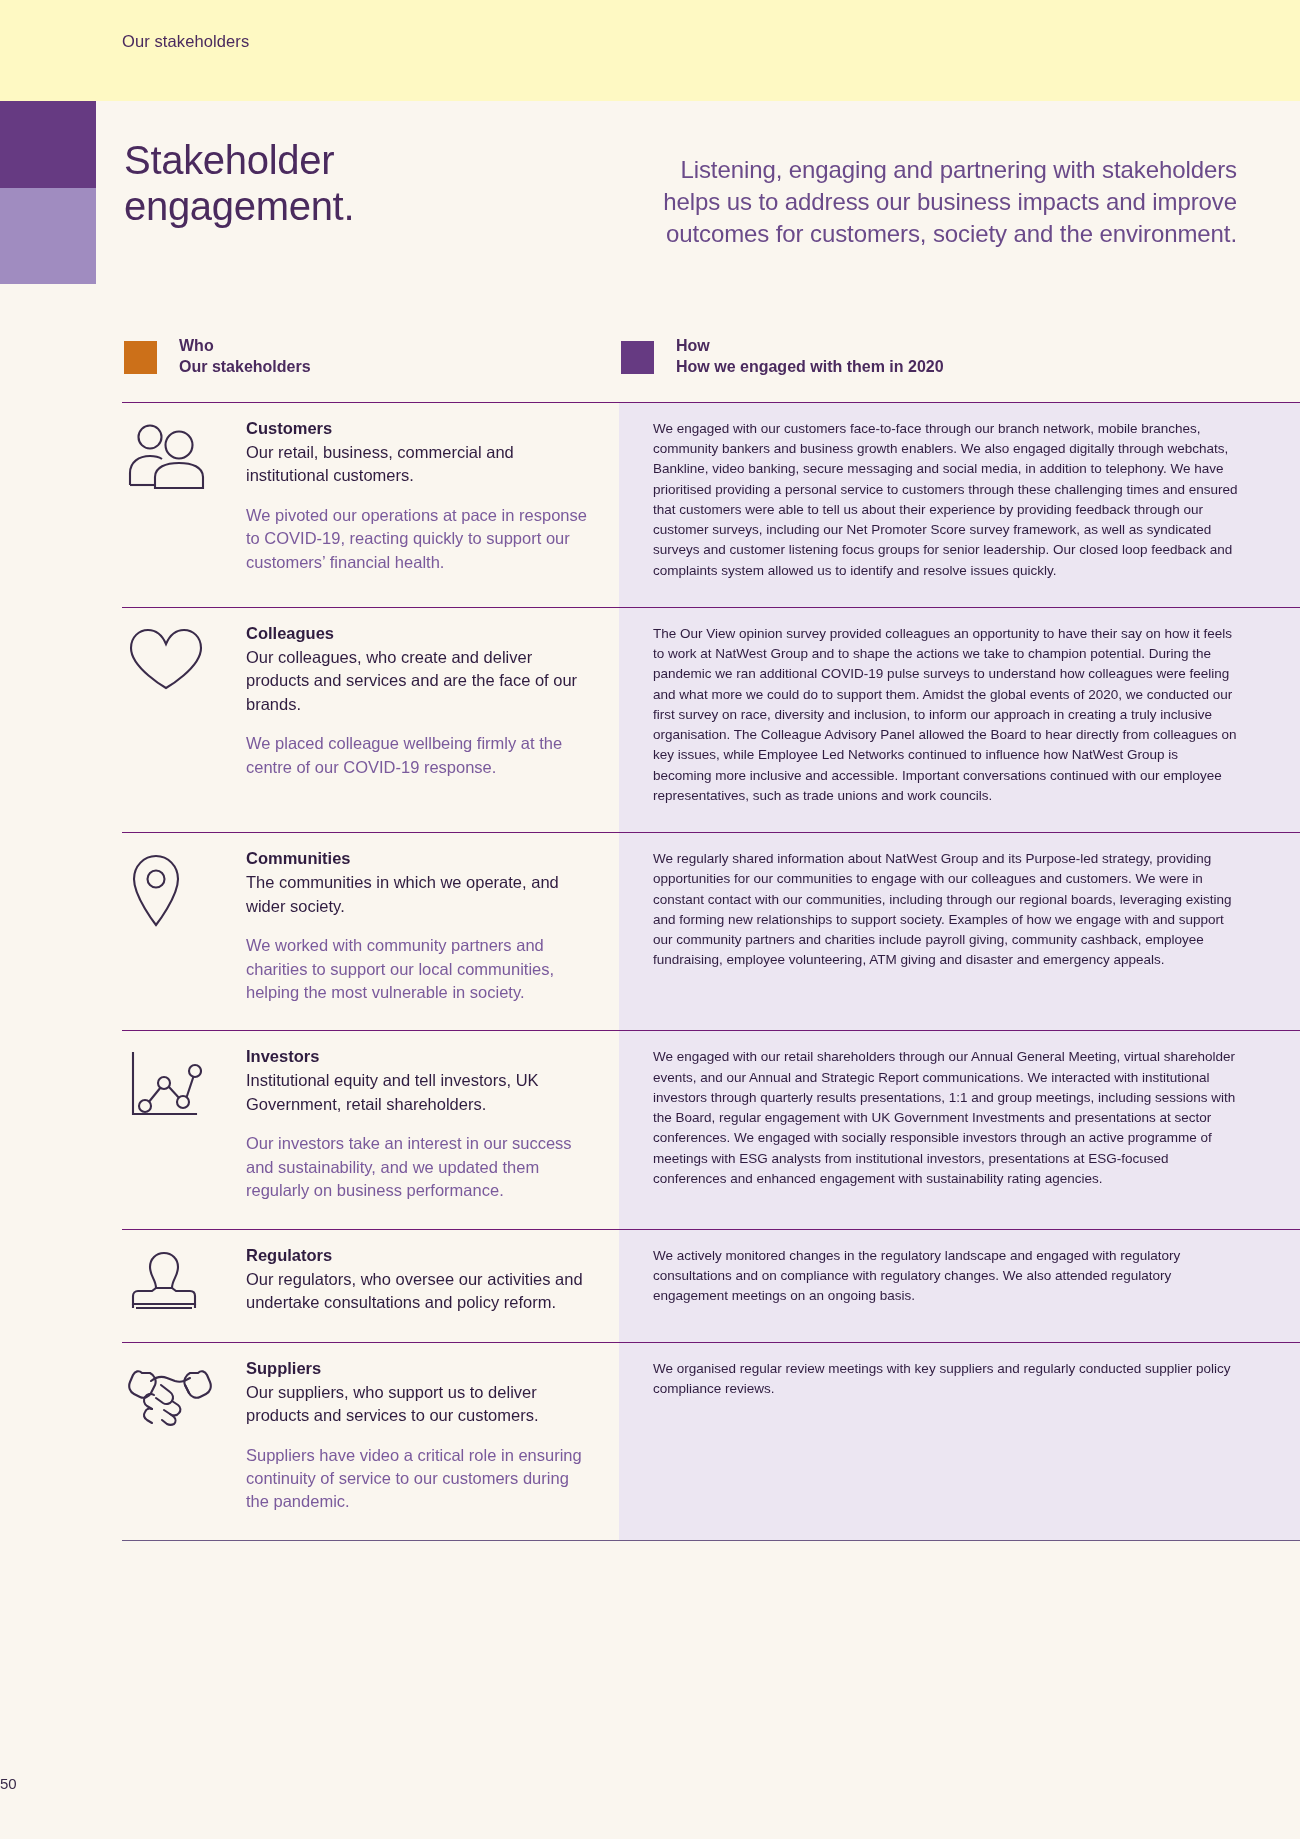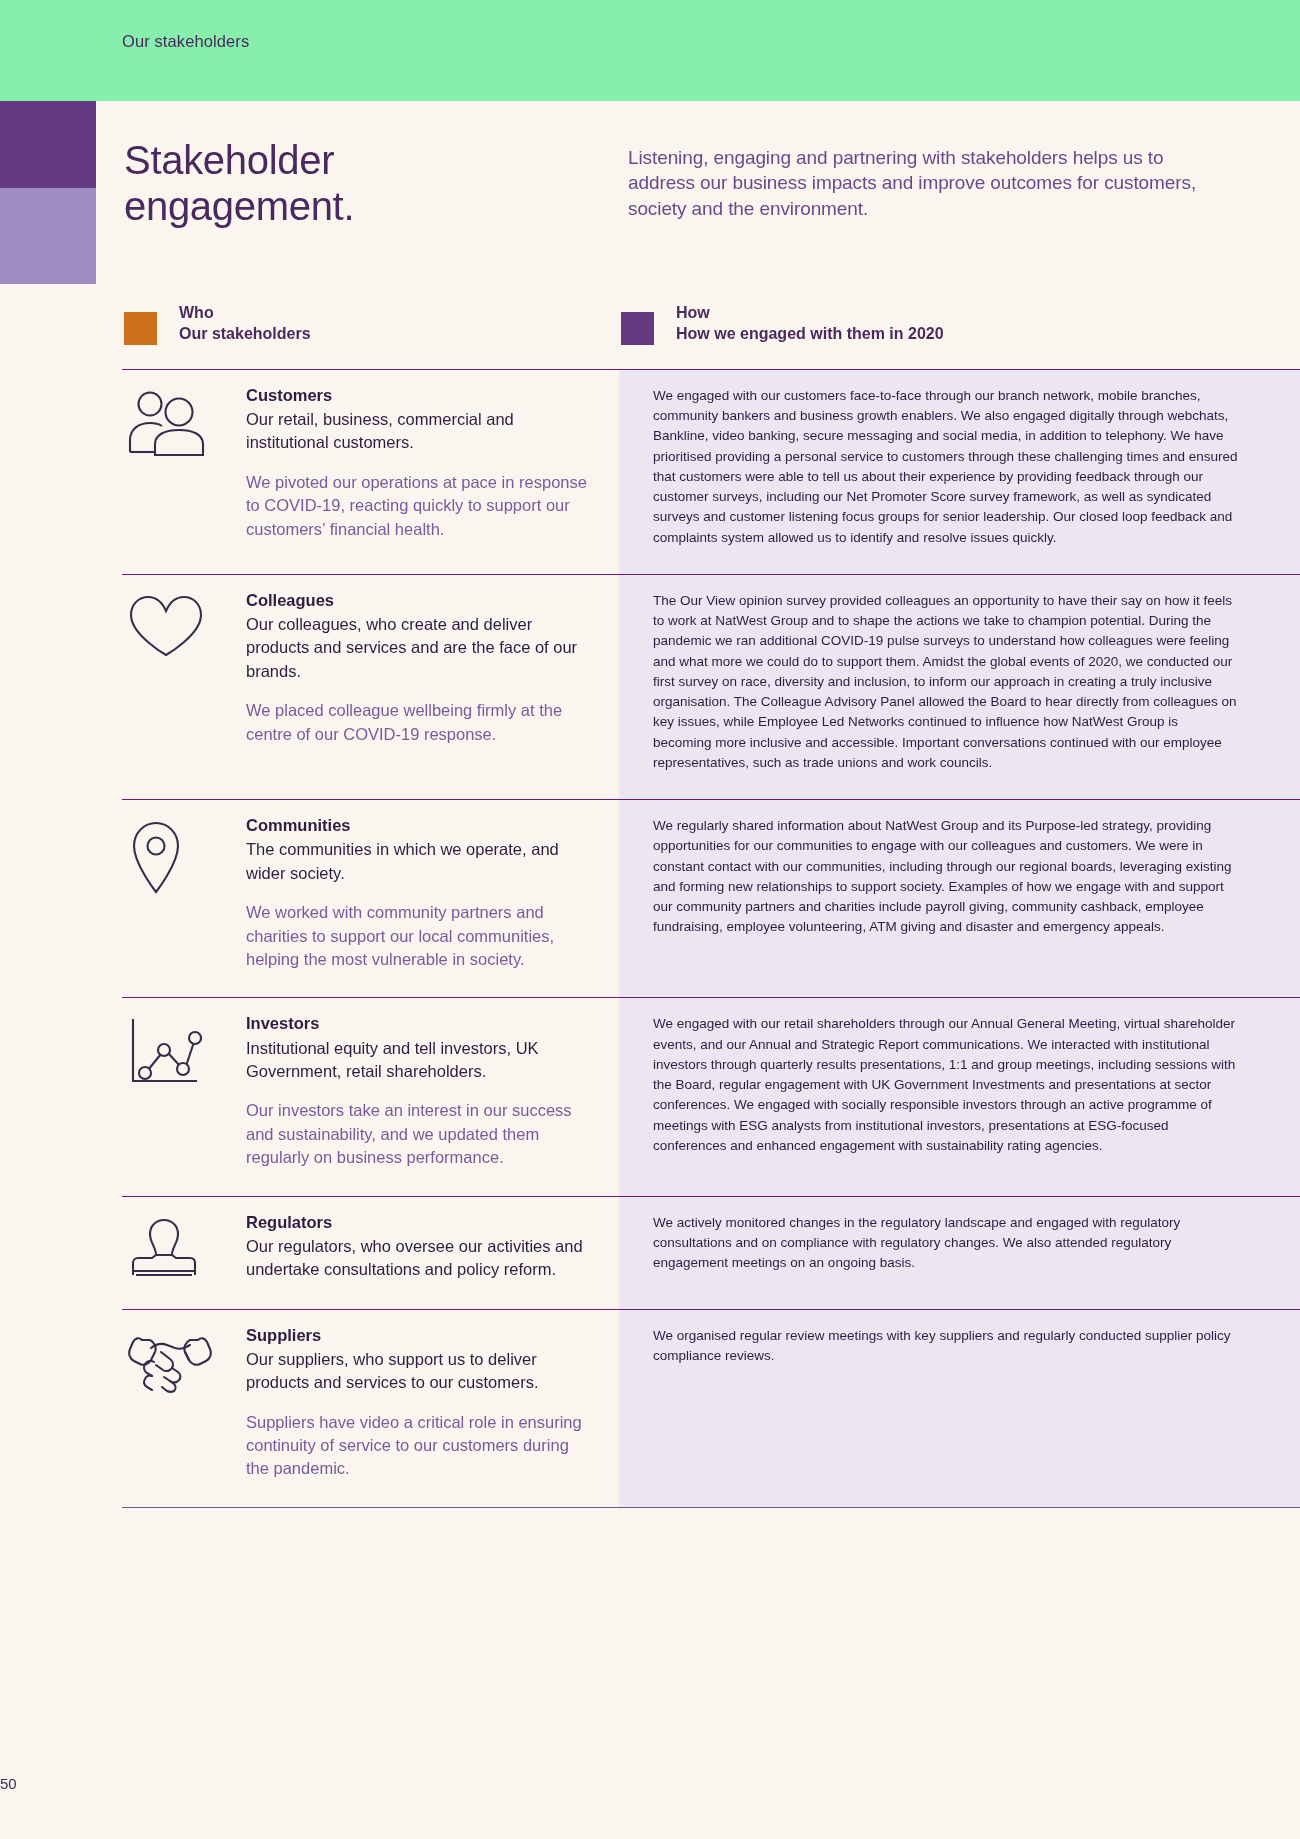--- a/index.html
+++ b/index.html
@@ -8,21 +8,21 @@
     background: #ffffff;
   }
   body {
     font-family: "Liberation Sans", sans-serif;
     color: #3a2b4a;
   }
   .page {
     position: relative;
     width: 1300px;
     height: 1839px;
-    background: #86efac;
+    background: #fef9c3;
     overflow: hidden;
   }
 
   
   .running-header {
     position: absolute;
     left: 122px;
     top: 32px;
     font-size: 16.5px;
     color: #4a2a5e;
@@ -75,37 +75,38 @@
     font-size: 40px;
     line-height: 1.16;
     font-weight: 400;
     color: #4a2a5e;
     letter-spacing: -0.3px;
     margin: 0;
     padding-left: 2px;
   }
   .intro {
     width: 600px;
-    font-size: 19px;
+    font-size: 24px;
     line-height: 1.33;
     color: #6a4a8a;
     letter-spacing: -0.1px;
-    margin: 4px;
+    margin: 13px;
     padding-top: 4px;
+    text-align: right;
   }
 
   
   .legend {
     display: flex;
     margin-top: 72px;
     padding-left: 2px;
   }
   .legend-col {
     display: flex;
-    align-items: flex-end;
+    align-items: center;
   }
   .legend-col.who  { width: 497px; }
   .legend-col.how  { width: 600px; }
   .swatch {
     width: 33px;
     height: 33px;
     flex: 0 0 33px;
     margin-top: 2px;
   }
   .swatch-who  { background: #cc7019; }

